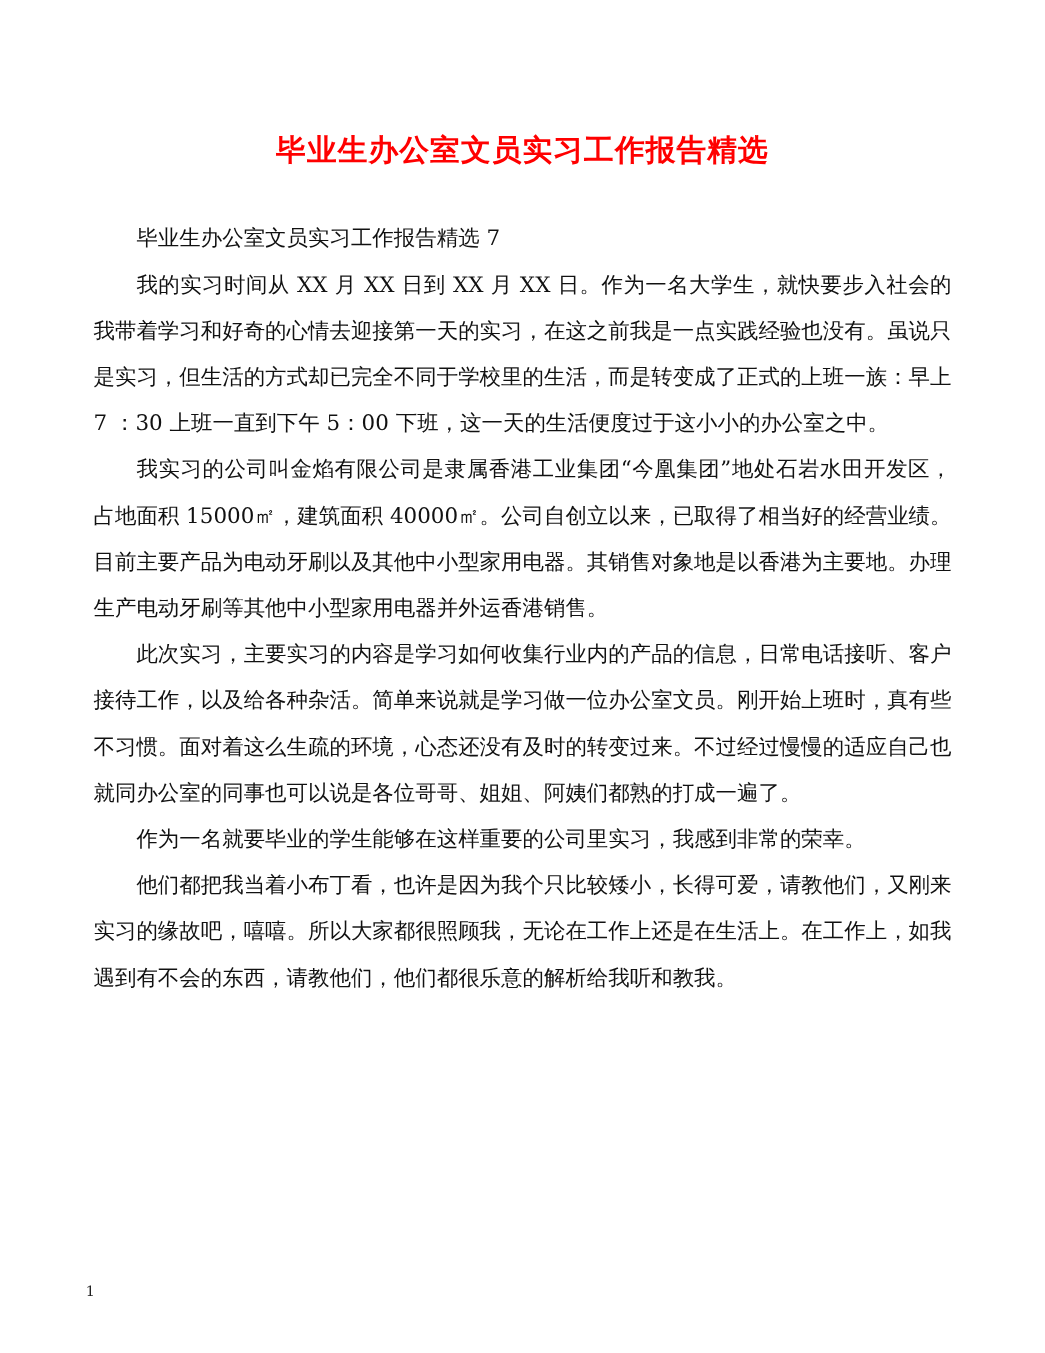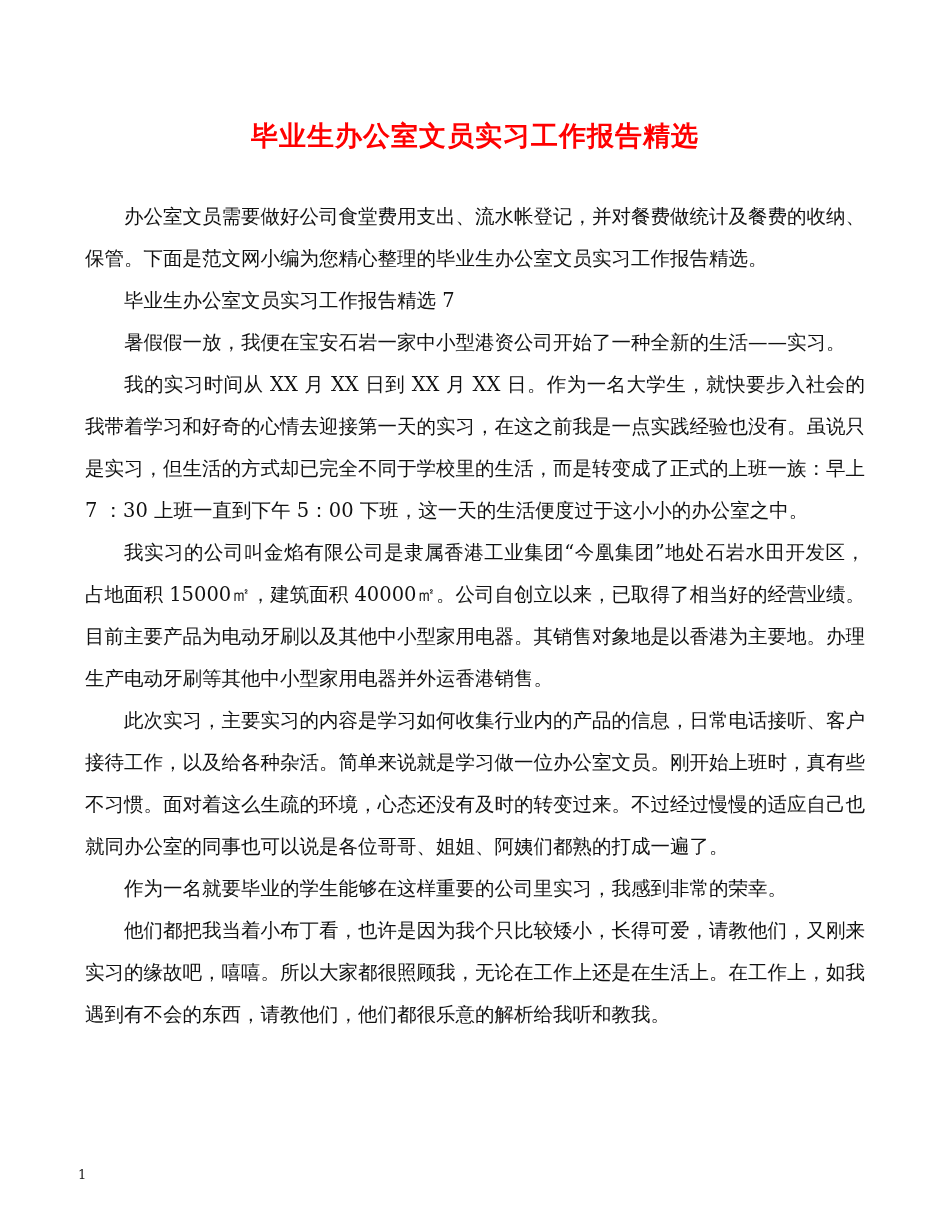--- a/index.html
+++ b/index.html
@@ -58,23 +58,21 @@
   }
 </style>
 </head>
 <body>
 
 <div class="page">
 
   <h1 class="doc-title">毕业生办公室文员实习工作报告精选</h1>
 
   <div class="body-text">
-    <p>办公室文员需要做好公司食堂费用支出、流水帐登记，并对餐费做统计及餐费的收纳、保管。下面是范文网小编为您精心整理的毕业生办公室文员实习工作报告精选。</p>
     <p>毕业生办公室文员实习工作报告精选 7</p>
-    <p>暑假假一放，我便在宝安石岩一家中小型港资公司开始了一种全新的生活——实习。</p>
     <p>我的实习时间从 XX 月 XX 日到 XX 月 XX 日。作为一名大学生，就快要步入社会的我带着学习和好奇的心情去迎接第一天的实习，在这之前我是一点实践经验也没有。虽说只是实习，但生活的方式却已完全不同于学校里的生活，而是转变成了正式的上班一族：早上 7 ：30 上班一直到下午 5：00 下班，这一天的生活便度过于这小小的办公室之中。</p>
     <p>我实习的公司叫金焰有限公司是隶属香港工业集团“今凰集团”地处石岩水田开发区，占地面积 15000㎡，建筑面积 40000㎡。公司自创立以来，已取得了相当好的经营业绩。目前主要产品为电动牙刷以及其他中小型家用电器。其销售对象地是以香港为主要地。办理生产电动牙刷等其他中小型家用电器并外运香港销售。</p>
     <p>此次实习，主要实习的内容是学习如何收集行业内的产品的信息，日常电话接听、客户接待工作，以及给各种杂活。简单来说就是学习做一位办公室文员。刚开始上班时，真有些不习惯。面对着这么生疏的环境，心态还没有及时的转变过来。不过经过慢慢的适应自己也就同办公室的同事也可以说是各位哥哥、姐姐、阿姨们都熟的打成一遍了。</p>
     <p>作为一名就要毕业的学生能够在这样重要的公司里实习，我感到非常的荣幸。</p>
     <p>他们都把我当着小布丁看，也许是因为我个只比较矮小，长得可爱，请教他们，又刚来实习的缘故吧，嘻嘻。所以大家都很照顾我，无论在工作上还是在生活上。在工作上，如我遇到有不会的东西，请教他们，他们都很乐意的解析给我听和教我。</p>
   </div>
 
   <div class="page-number">1</div>
 
 </div>

